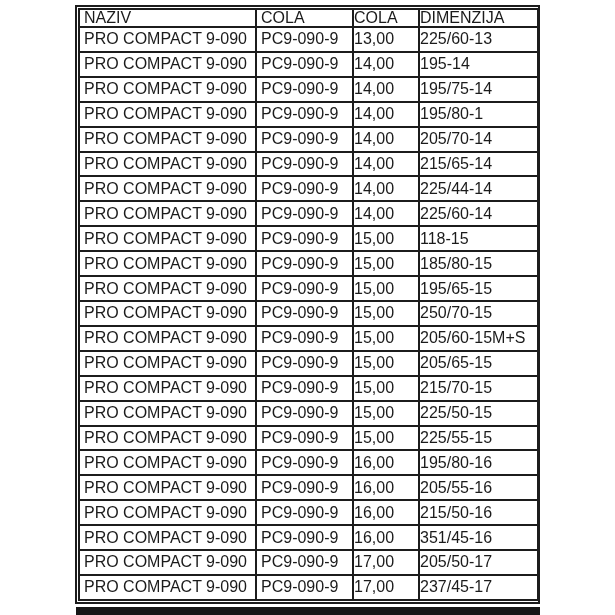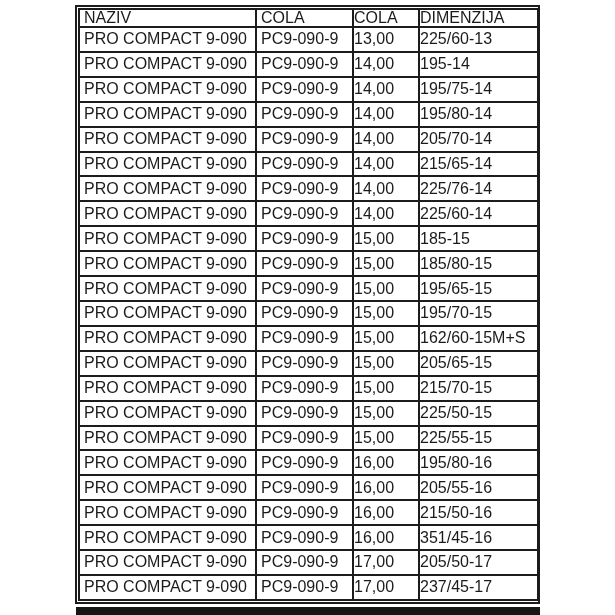--- a/index.html
+++ b/index.html
@@ -103,84 +103,84 @@
     <td class="al">PRO COMPACT 9-090</td>
     <td class="al">PC9-090-9</td>
     <td class="ac">14,00</td>
     <td class="ac">195/75-14</td>
   </tr>
 
   <tr>
     <td class="al">PRO COMPACT 9-090</td>
     <td class="al">PC9-090-9</td>
     <td class="ac">14,00</td>
-    <td class="ac">195/80-14</td>
+    <td class="ac">195/80-1</td>
   </tr>
 
   <tr>
     <td class="al">PRO COMPACT 9-090</td>
     <td class="al">PC9-090-9</td>
     <td class="ac">14,00</td>
     <td class="ac">205/70-14</td>
   </tr>
 
   <tr>
     <td class="al">PRO COMPACT 9-090</td>
     <td class="al">PC9-090-9</td>
     <td class="ac">14,00</td>
     <td class="ac">215/65-14</td>
   </tr>
 
   <tr>
     <td class="al">PRO COMPACT 9-090</td>
     <td class="al">PC9-090-9</td>
     <td class="ac">14,00</td>
-    <td class="ac">225/76-14</td>
+    <td class="ac">225/44-14</td>
   </tr>
 
   <tr>
     <td class="al">PRO COMPACT 9-090</td>
     <td class="al">PC9-090-9</td>
     <td class="ac">14,00</td>
     <td class="ac">225/60-14</td>
   </tr>
 
   <tr>
     <td class="al">PRO COMPACT 9-090</td>
     <td class="al">PC9-090-9</td>
     <td class="ac">15,00</td>
-    <td class="ac">185-15</td>
+    <td class="ac">118-15</td>
   </tr>
 
   <tr>
     <td class="al">PRO COMPACT 9-090</td>
     <td class="al">PC9-090-9</td>
     <td class="ac">15,00</td>
     <td class="ac">185/80-15</td>
   </tr>
 
   <tr>
     <td class="al">PRO COMPACT 9-090</td>
     <td class="al">PC9-090-9</td>
     <td class="ac">15,00</td>
     <td class="ac">195/65-15</td>
   </tr>
 
   <tr>
     <td class="al">PRO COMPACT 9-090</td>
     <td class="al">PC9-090-9</td>
     <td class="ac">15,00</td>
-    <td class="ac">195/70-15</td>
-  </tr>
-
-  <tr>
-    <td class="al">PRO COMPACT 9-090</td>
-    <td class="al">PC9-090-9</td>
-    <td class="ac">15,00</td>
-    <td class="ac">162/60-15M+S</td>
+    <td class="ac">250/70-15</td>
+  </tr>
+
+  <tr>
+    <td class="al">PRO COMPACT 9-090</td>
+    <td class="al">PC9-090-9</td>
+    <td class="ac">15,00</td>
+    <td class="ac">205/60-15M+S</td>
   </tr>
 
   <tr>
     <td class="al">PRO COMPACT 9-090</td>
     <td class="al">PC9-090-9</td>
     <td class="ac">15,00</td>
     <td class="ac">205/65-15</td>
   </tr>
 
   <tr>

